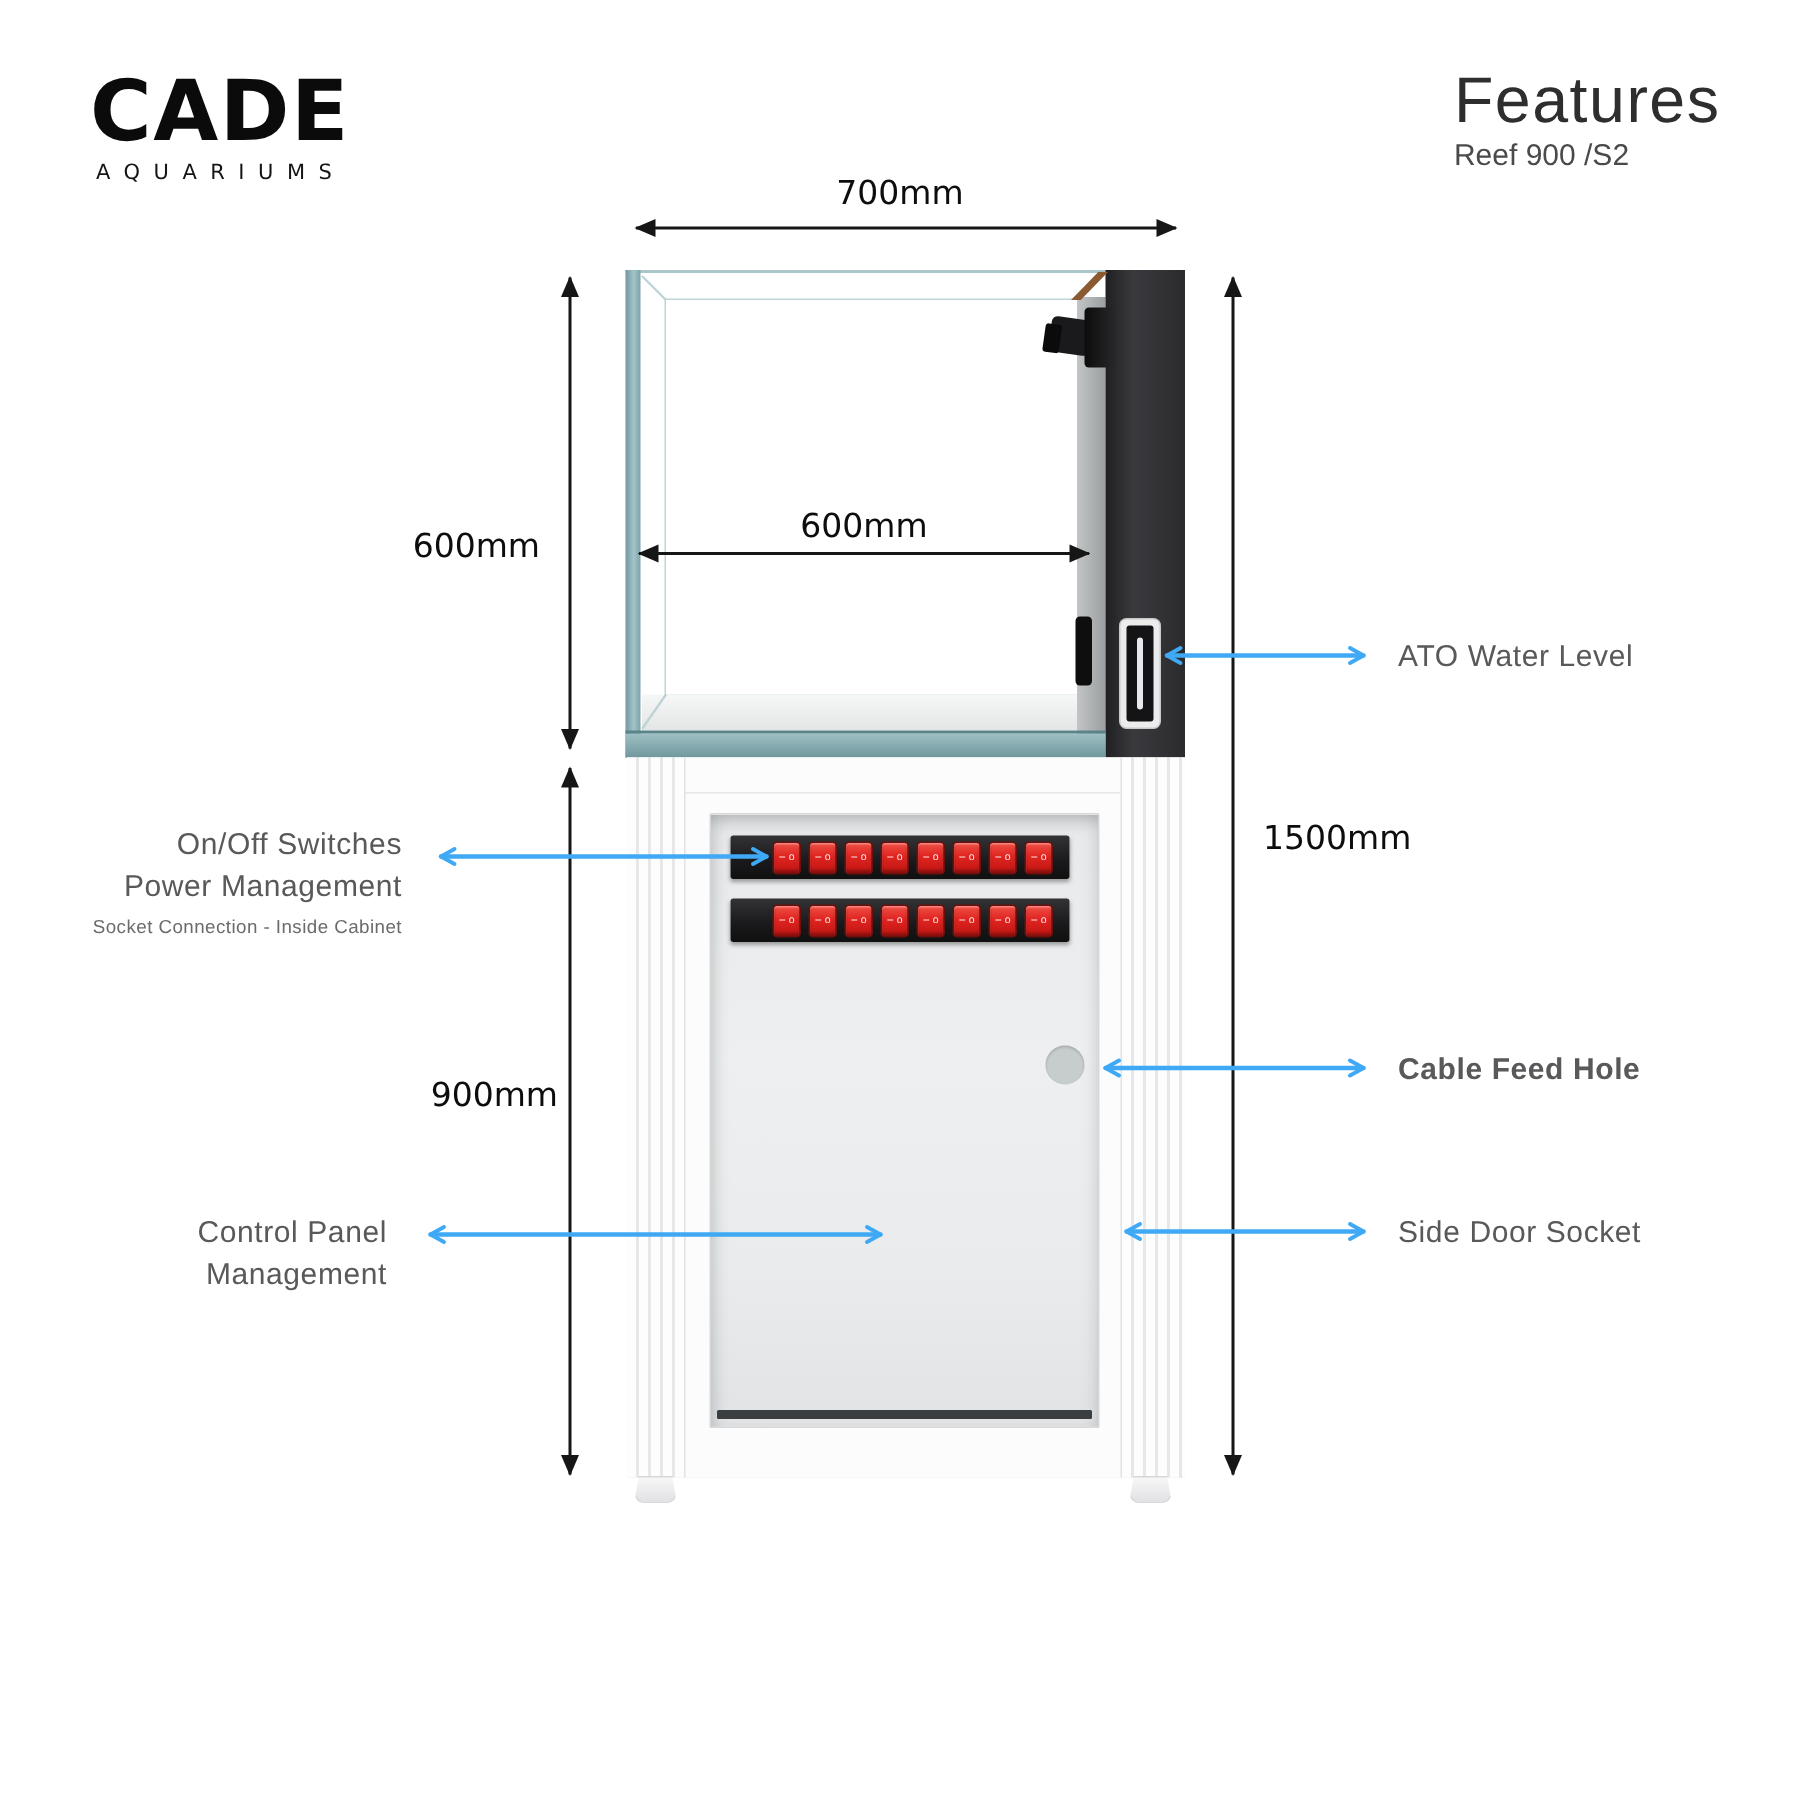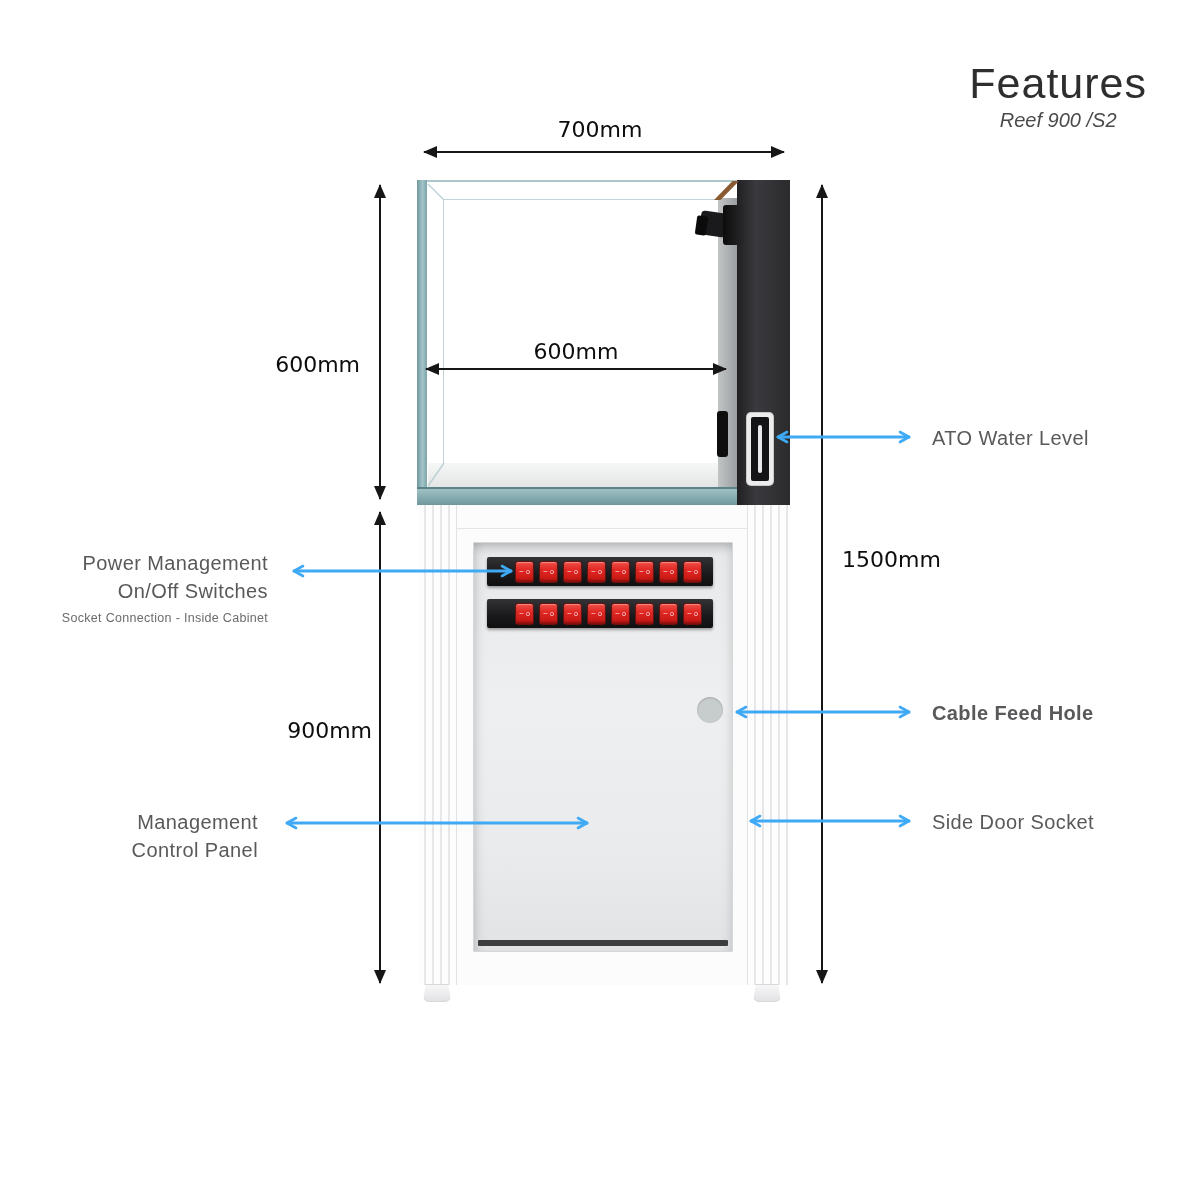--- a/index.html
+++ b/index.html
@@ -9,23 +9,23 @@
     --teal:#7FA9AE;
   }
   *{box-sizing:border-box;margin:0;padding:0;}
   body{background:#ffffff;font-family:"Liberation Sans",sans-serif;}
   .canvas{position:relative;width:1200px;height:1200px;background:#ffffff;overflow:hidden;}
 
   
   .logo{position:absolute;left:60px;top:46px;}
   .brand-word{font-family:"DejaVu Sans",sans-serif;font-weight:900;font-size:56px;line-height:58px;letter-spacing:1px;color:#0b0b0b;}
   .brand-sub{font-family:"DejaVu Sans",sans-serif;font-size:14px;letter-spacing:9px;color:#151515;margin-top:3px;margin-left:4px;}
-  .titleblock{position:absolute;right:53px;top:60px;text-align:center;}
+  .titleblock{position:absolute;right:53px;top:44px;text-align:left;}
   .page-title{font-weight:300;font-size:43px;line-height:46px;color:#2e2e2e;letter-spacing:1px;}
-  .page-subtitle{font-weight:300;font-size:20px;color:#4a4a4a;margin-top:3px;font-style:italic;}
+  .page-subtitle{font-weight:300;font-size:20px;color:#4a4a4a;margin-top:3px;}
 
   
   .dim{position:absolute;font-family:"DejaVu Sans",sans-serif;font-size:22px;color:#0d0d0d;text-align:center;}
   .dim.center{text-align:center;}
   .dim.right{text-align:right;}
 
   
   .lbl{position:absolute;font-weight:300;font-size:20px;color:var(--label);letter-spacing:.4px;line-height:28px;}
   .lbl.right{text-align:right;}
   .lbl-sub{font-size:12.5px;color:#6b6b6d;letter-spacing:.3px;margin-top:6px;line-height:15px;}
@@ -82,20 +82,24 @@
   .bluline{stroke:var(--accent);stroke-width:3;fill:none;stroke-linecap:round;}
   .bevel{stroke:#bdd2d5;stroke-width:1.5;}
   .black-fill{fill:var(--dim);}
   .blue-stroke{stroke:var(--accent);}
 </style>
 </head>
 <body>
 
 <div class="canvas">
 
+  <div class="logo">
+    <div class="brand-word">CADE</div>
+    <div class="brand-sub">AQUARIUMS</div>
+  </div>
   <div class="titleblock">
     <div class="page-title">Features</div>
     <div class="page-subtitle">Reef 900 /S2</div>
   </div>
 
   <div class="abs tank-body"></div>
   <div class="abs glass-left"></div>
   <div class="abs inner-rim"></div>
   <div class="abs tank-floor"></div>
   <div class="abs side-wall"></div>
@@ -220,27 +224,27 @@
 
   <div class="dim center" style="left:540px;top:117px;width:120px;">700mm</div>
   <div class="dim right" style="left:260px;top:352px;width:100px;">600mm</div>
   <div class="dim center" style="left:516px;top:339px;width:120px;">600mm</div>
   <div class="dim" style="left:842px;top:547px;">1500mm</div>
   <div class="dim right" style="left:272px;top:718px;width:100px;">900mm</div>
 
   <div class="lbl" style="left:932px;top:424px;">ATO Water Level</div>
 
   <div class="lbl right" style="left:30px;top:549px;width:238px;">
+    <div>On/Off Switches</div>
     <div>Power Management</div>
-    <div>On/Off Switches</div>
     <div class="lbl-sub">Socket Connection - Inside Cabinet</div>
   </div>
 
   <div class="lbl" style="left:932px;top:699px;font-weight:bold;">Cable Feed Hole</div>
 
   <div class="lbl right" style="left:30px;top:808px;width:228px;">
+    <div>Control Panel</div>
     <div>Management</div>
-    <div>Control Panel</div>
   </div>
 
   <div class="lbl" style="left:932px;top:808px;">Side Door Socket</div>
 
 </div>
 
 </body></html>

